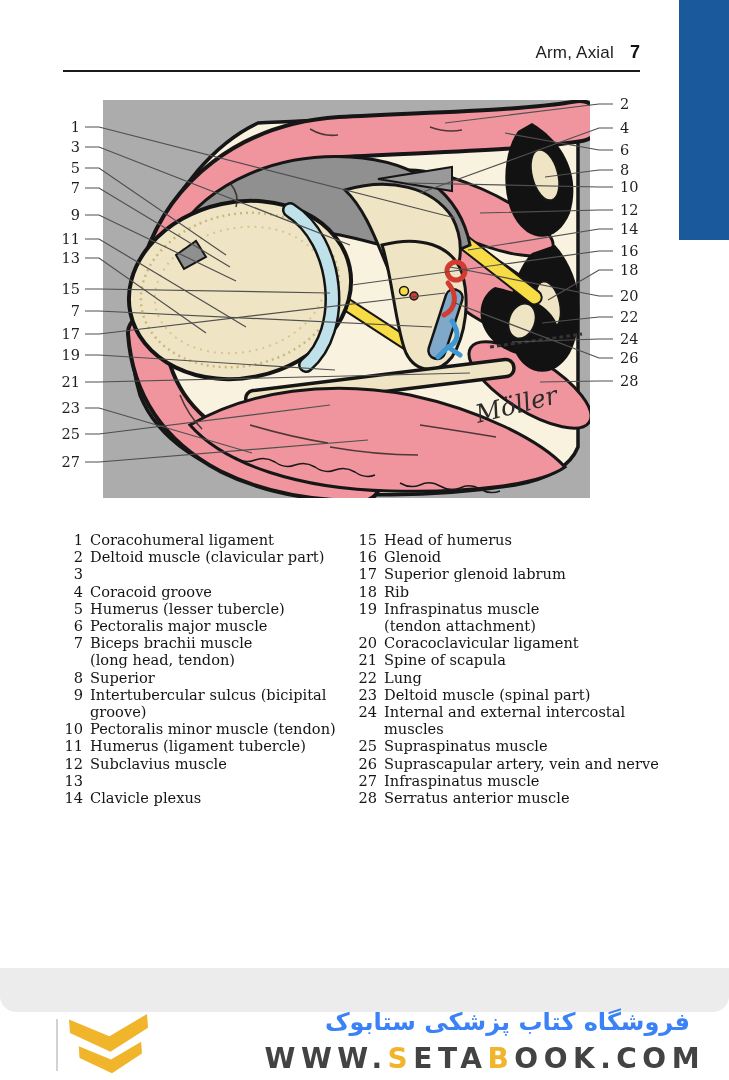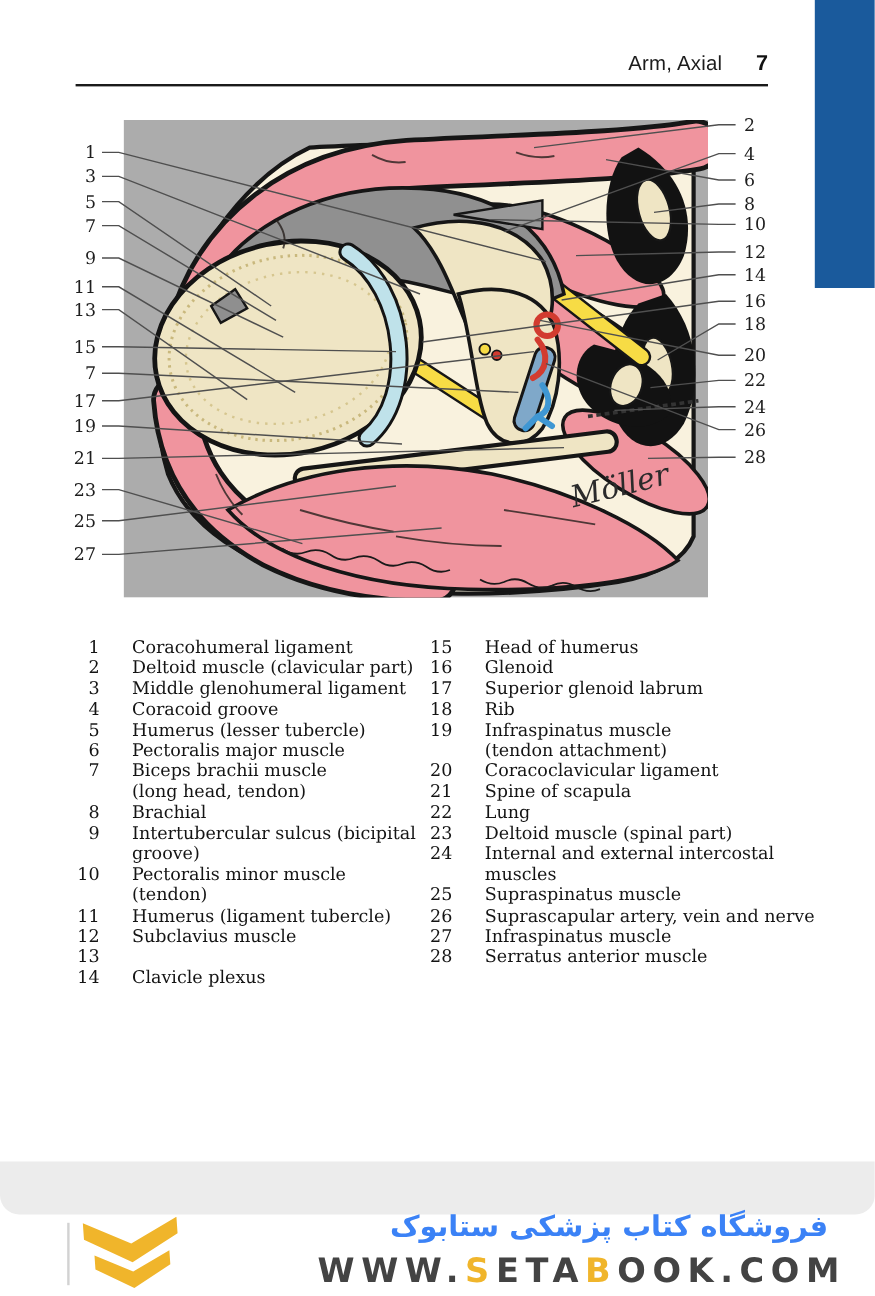--- a/index.html
+++ b/index.html
@@ -1,40 +1,40 @@
 <!DOCTYPE html>
 <html><head>
 <meta charset="utf-8">
 <style>
   html,body{margin:0;padding:0;}
   body{width:729px;height:1080px;background:#fff;font-family:"Liberation Sans",sans-serif;}
   .page{position:relative;width:729px;height:1080px;background:#fff;overflow:hidden;}
 
   
-  .header-row{position:absolute;top:42px;right:89px;display:flex;align-items:baseline;gap:28px;}
+  .header-row{position:absolute;top:42px;right:89px;display:flex;align-items:baseline;gap:16px;}
   .header-title{font-size:17px;color:#1c1c1c;letter-spacing:.2px;}
   .header-num{font-size:18px;font-weight:bold;color:#111;}
   .header-rule{position:absolute;top:70px;left:63px;width:577px;height:2px;background:#1a1a1a;}
   .blue-tab{position:absolute;top:0;right:0;width:50px;height:240px;}
 
   
   .fig-svg{position:absolute;top:95px;left:0;width:729px;height:412px;}
   .leader{fill:none;stroke:#4f4f4f;stroke-width:1.2px;}
   .fig-num{font-family:"DejaVu Serif",serif;font-size:14.5px;fill:#1e1e1e;}
   .outl{stroke:#161616;fill:none;}
   .sig{font-family:"DejaVu Serif",serif;font-style:italic;font-size:25px;fill:#2b2b2b;}
 
   
   .legend{position:absolute;top:531px;left:0;width:729px;}
   .lcol{position:absolute;top:0;}
   .lcol.c1{left:63px;width:290px;}
   .lcol.c2{left:357px;width:340px;}
   .lrow{display:flex;font-family:"DejaVu Serif",serif;font-size:14.6px;line-height:17.2px;color:#141414;}
   .lnum{flex:0 0 20px;width:20px;text-align:right;}
-  .ltext{margin-left:27px;white-space:pre-line;}
+  .ltext{margin-left:7px;white-space:pre-line;}
 
   
   .footer-band{position:absolute;left:0;top:968px;width:729px;height:44px;border-radius:0 0 16px 16px;}
   .logo-block{position:absolute;left:50px;top:1014px;display:flex;align-items:center;}
   .wordmark-wrap{width:148px;text-align:center;}
   .wordmark{direction:rtl;font-family:"DejaVu Sans",sans-serif;font-size:33px;font-weight:bold;line-height:38px;white-space:nowrap;}
   .wm-y{color:#F0B52B;} .wm-g{color:#9c9c9c;}
   .wm-chev{color:#8b8b8b;font-weight:bold;unicode-bidi:isolate;}
   .tagline{font-family:"DejaVu Sans",sans-serif;font-size:12px;color:#b3b3b3;margin-top:3px;}
   .logo-divider{width:2px;height:52px;background:#d2d2d2;margin:0 9px 0 6px;}
@@ -221,42 +221,41 @@
         <div class="lrow">
           <span class="lnum">1</span>
           <span class="ltext">Coracohumeral ligament</span>
         </div>
         <div class="lrow">
           <span class="lnum">2</span>
           <span class="ltext">Deltoid muscle (clavicular part)</span>
         </div>
         <div class="lrow">
           <span class="lnum">3</span>
-          <span class="ltext">Middle glenohumeral ligament</span>
         </div>
         <div class="lrow">
           <span class="lnum">4</span>
           <span class="ltext">Coracoid groove</span>
         </div>
         <div class="lrow">
           <span class="lnum">5</span>
           <span class="ltext">Humerus (lesser tubercle)</span>
         </div>
         <div class="lrow">
           <span class="lnum">6</span>
           <span class="ltext">Pectoralis major muscle</span>
         </div>
         <div class="lrow">
           <span class="lnum">7</span>
           <span class="ltext">Biceps brachii muscle
 (long head, tendon)</span>
         </div>
         <div class="lrow">
           <span class="lnum">8</span>
-          <span class="ltext">Brachial</span>
+          <span class="ltext">Superior</span>
         </div>
         <div class="lrow">
           <span class="lnum">9</span>
           <span class="ltext">Intertubercular sulcus (bicipital
 groove)</span>
         </div>
         <div class="lrow">
           <span class="lnum">10</span>
           <span class="ltext">Pectoralis minor muscle (tendon)</span>
         </div>

